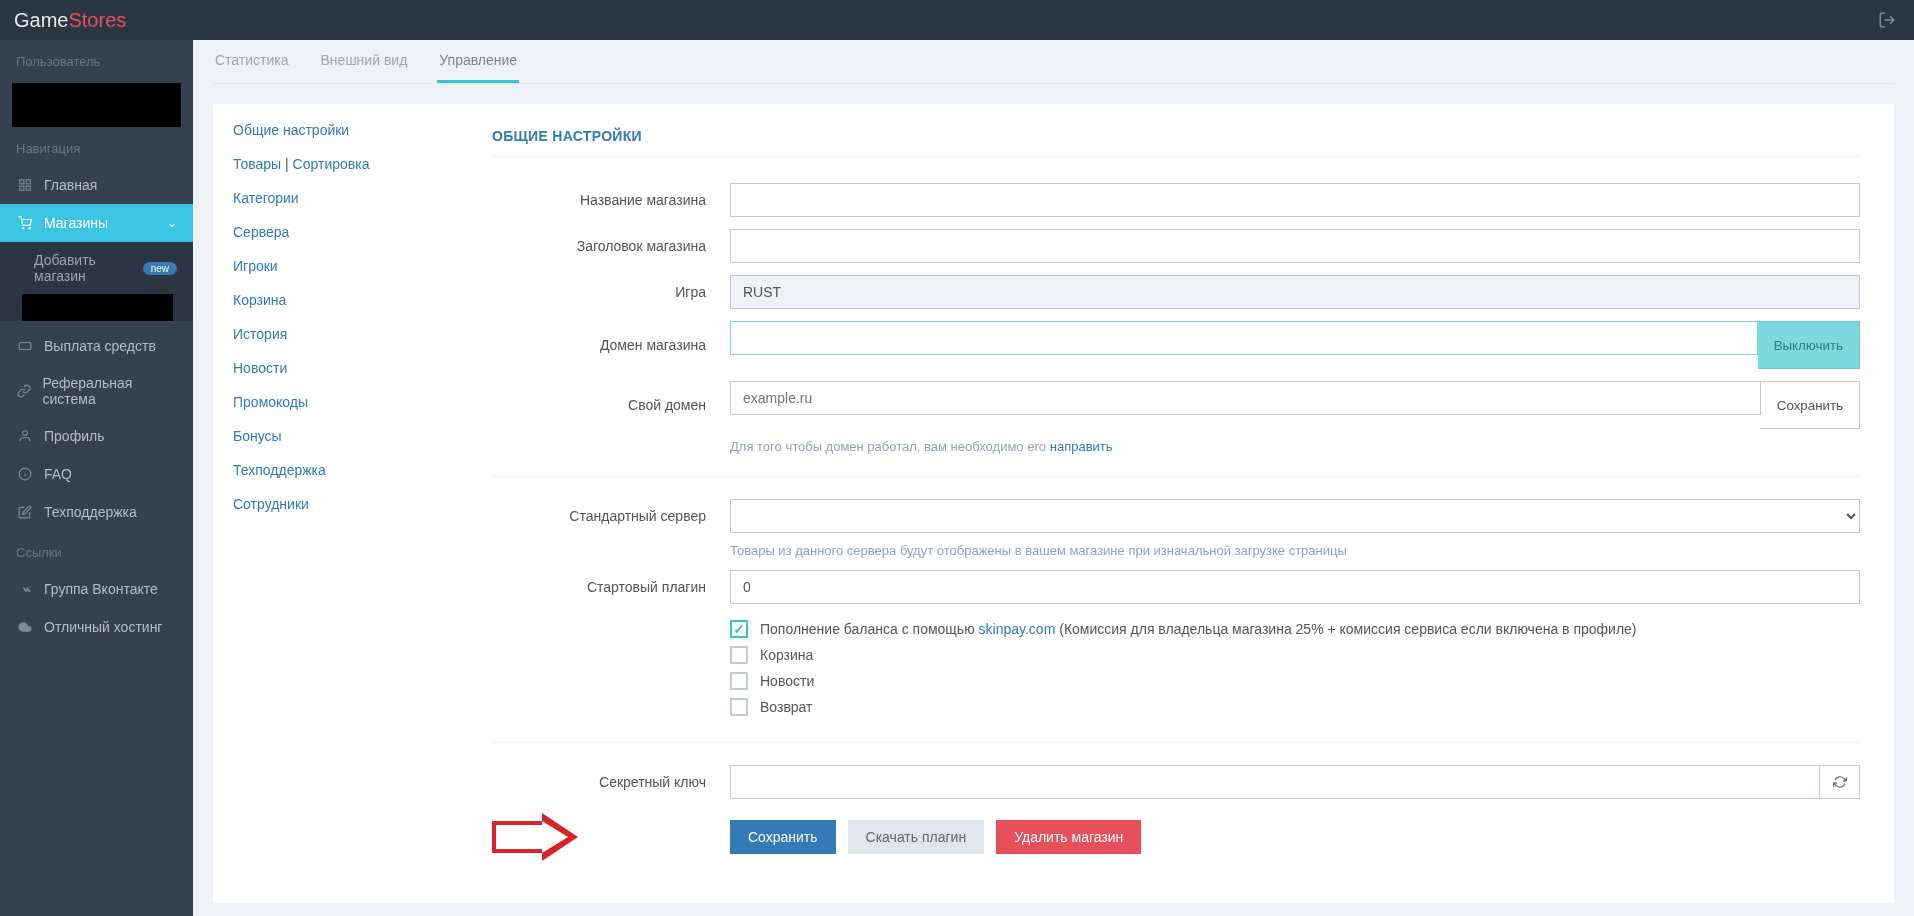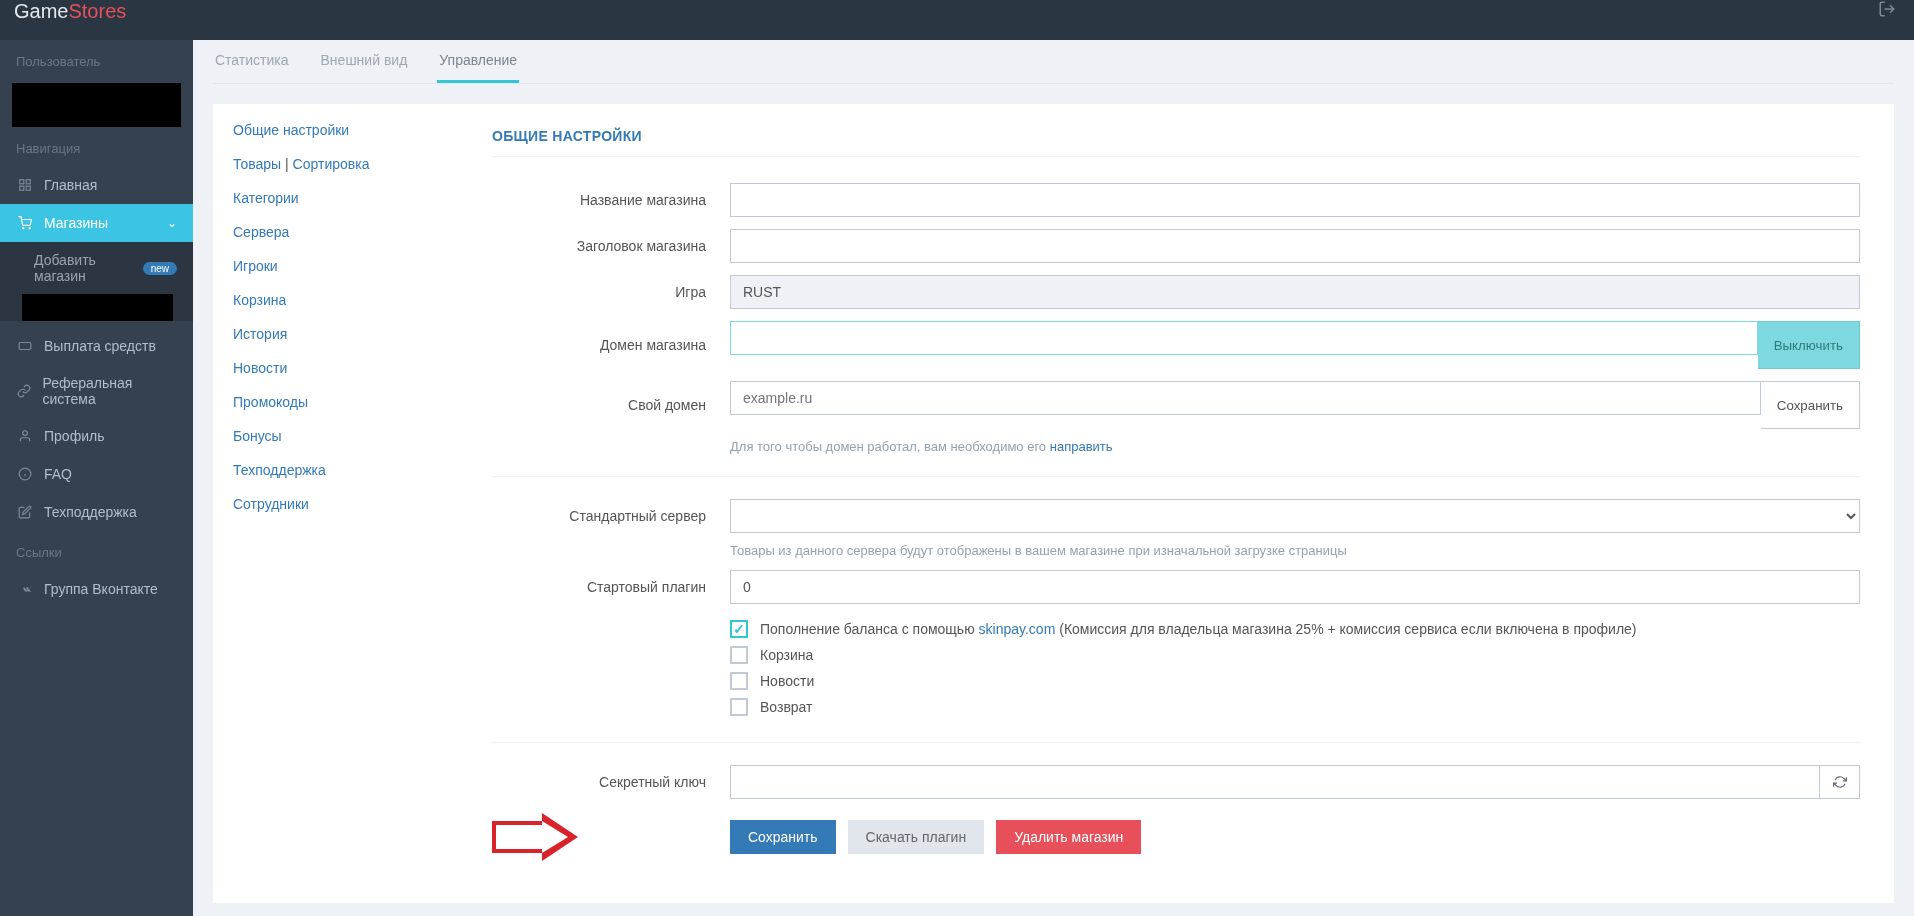--- a/index.html
+++ b/index.html
@@ -1,18 +1,18 @@
 <!DOCTYPE html>
 <html><head>
 <meta charset="utf-8">
 <style>
 * { box-sizing: border-box; margin: 0; padding: 0; }
 body { font-family: -apple-system, BlinkMacSystemFont, "Segoe UI", Helvetica, Arial, sans-serif; font-size: 14px; color: #333; background: #eef1f5; }
 .app { display: flex; min-height: 100vh; justify-content: space-between; }
-.topbar { position: fixed; top: 0; left: 0; right: 0; height: 40px; background: #2b3643; display: flex; justify-content: space-between; padding: 0 18px 0 14px; z-index: 100; }
+.topbar { position: fixed; top: 0; left: 0; right: 0; height: 40px; background: #2b3643; display: flex; align-items: center; justify-content: space-between; padding: 0 18px 0 14px; z-index: 100; }
 .logo { font-size: 20px; font-weight: 400; }
 .logo .g1 { color: #e5e9ec; }
 .logo .g2 { color: #e7505a; }
 .logout-icon { color: #7f8a96; font-size: 18px; cursor: pointer; }
 
 .sidebar { width: 193px; background: #364150; min-height: 100vh; padding-top: 40px; color: #9aa3ab; font-size: 14px; }
 .sb-sect { color: #6b7682; font-size: 13px; padding: 14px 16px 10px; }
 .sb-user-box { background: #000; margin: 4px 12px 0 12px; height: 44px; }
 .sb-item { display: flex; align-items: center; padding: 10px 16px; color: #b4bcc8; cursor: pointer; }
 .sb-item .ico { width: 18px; height: 18px; margin-right: 10px; color: #7f8a96; display:inline-flex; align-items:center; justify-content:center; }
@@ -179,20 +179,28 @@
 
     <div class="sb-item">
       <span class="ico">
           <svg width="14" height="14" viewBox="0 0 24 24" fill="currentColor">
             <path d="M21.5 7c.2 0 .3.3.1.7-.5 1.3-2.5 4.1-2.5 4.1-.2.3-.3.5 0 .8.1.2.5.6.9 1 .9 1 1.6 1.8 1.8 2.4.2.5-.1.8-.6.8h-2c-.5 0-.7-.3-1.5-1.1-.7-.7-1-1-1.3-1-.3 0-.4.1-.4.7v1c0 .3-.1.5-.9.5-1.4 0-3-.9-4.1-2.5-1.7-2.4-2.2-4.2-2.2-4.6 0-.2.1-.4.5-.4h2c.4 0 .5.2.7.6.7 2 1.9 3.8 2.4 3.8.2 0 .3-.1.3-.7V11c-.1-1-.6-1.1-.6-1.5 0-.2.1-.3.4-.3h3.1c.3 0 .4.2.4.5v2.6c0 .3.1.4.2.4.2 0 .3-.1.7-.5.9-1 1.6-2.6 1.6-2.6.1-.2.3-.4.6-.4h2z"></path>
           </svg>
         </span>
       <span>Группа Вконтакте</span>
     </div>
 
+    <div class="sb-item">
+      <span class="ico">
+          <svg width="14" height="14" viewBox="0 0 24 24" fill="currentColor">
+            <path d="M18 10h-1.26A8 8 0 1 0 9 20h9a5 5 0 0 0 0-10z"></path>
+          </svg>
+        </span>
+      <span>Отличный хостинг</span>
+    </div>
   </div>
 
   <div class="main">
     <div class="tabs">
       <div class="tab">Статистика</div>
       <div class="tab">Внешний вид</div>
       <div class="tab active">Управление</div>
     </div>
 
     <div class="content-row">

